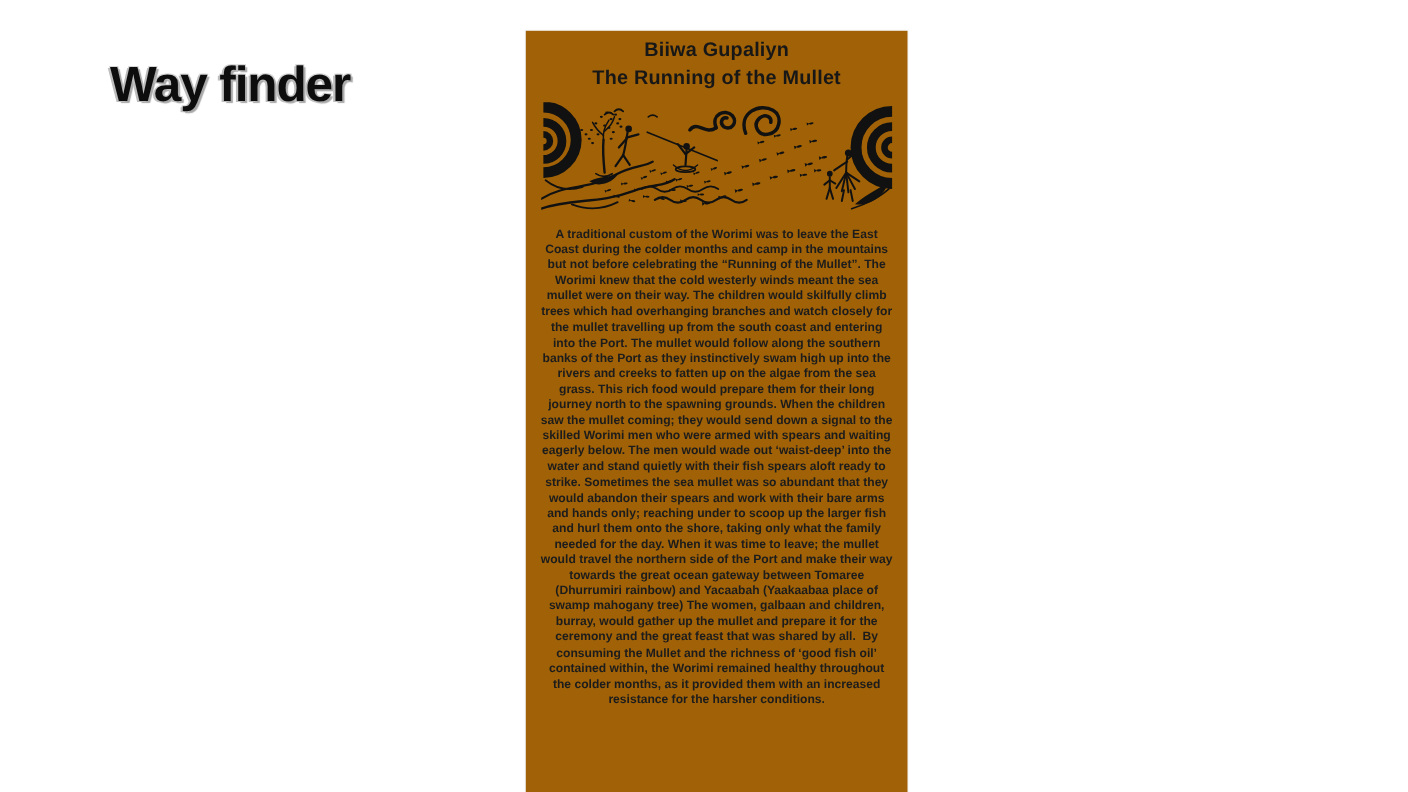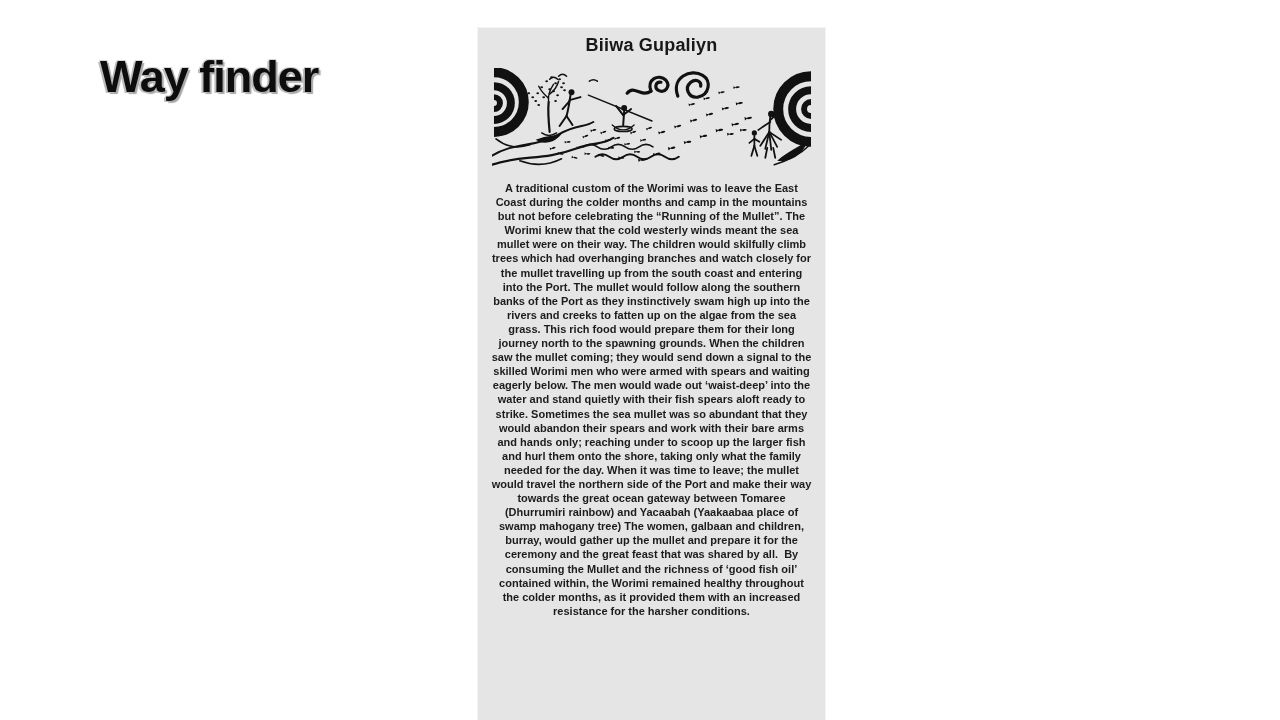--- a/index.html
+++ b/index.html
@@ -8,21 +8,21 @@
     font-family:"Liberation Sans", sans-serif;
   }
   .slide{position:absolute;inset:0;}
   .wayfinder{
     position:absolute;left:84px;top:38px;margin:16px;
     font-size:45px;font-weight:700;color:#0d0d0d;letter-spacing:-1px;line-height:1;
     text-shadow:-2px 1px 0 #bdbdbd, 2px 2px 1px #a8a8a8, -1px -1px 0 #d6d6d6, 1px -1px 0 #d6d6d6;
   }
   .flyer{
     position:absolute;left:478px;top:28px;width:347px;height:692px;
-    background:#e5e5e5;box-sizing:border-box;padding:5px 11px 0 11px;
+    background:#a16207;box-sizing:border-box;padding:5px 11px 0 11px;
     box-shadow:0 0 0 1px #f4f4f4;
   }
   .flyer-title{
     text-align:center;font-weight:700;font-size:18px;line-height:25px;
     color:#171717;letter-spacing:0.2px;
   }
   .illu{display:block;margin:10px auto 0 auto;width:320px;height:102px;}
   .illu path,.illu ellipse,.illu circle{vector-effect:none;}
   .flyer-body{
     margin:11px 1px 0 1px;
@@ -34,20 +34,21 @@
 <body>
 
 <div class="slide">
 
   <h1 class="wayfinder">Way finder</h1>
 
   <div class="flyer">
 
     <div class="flyer-title">
       <div>Biiwa Gupaliyn</div>
+      <div>The Running of the Mullet</div>
     </div>
 
     <svg class="illu" viewBox="0 0 322 102" role="img" aria-label="Worimi line artwork: spiral wind motifs, a lookout figure on the headland beside a tree, a man spearing fish in the water, schools of mullet swimming, and a woman and child on the shore">
       <defs>
         <g id="fishg" fill="#111">
           <ellipse cx="0" cy="0" rx="2.6" ry="1.1"></ellipse>
           <path d="M-2,0 L-4.8,-1.7 L-4.8,1.7 Z"></path>
         </g>
       </defs>
 

